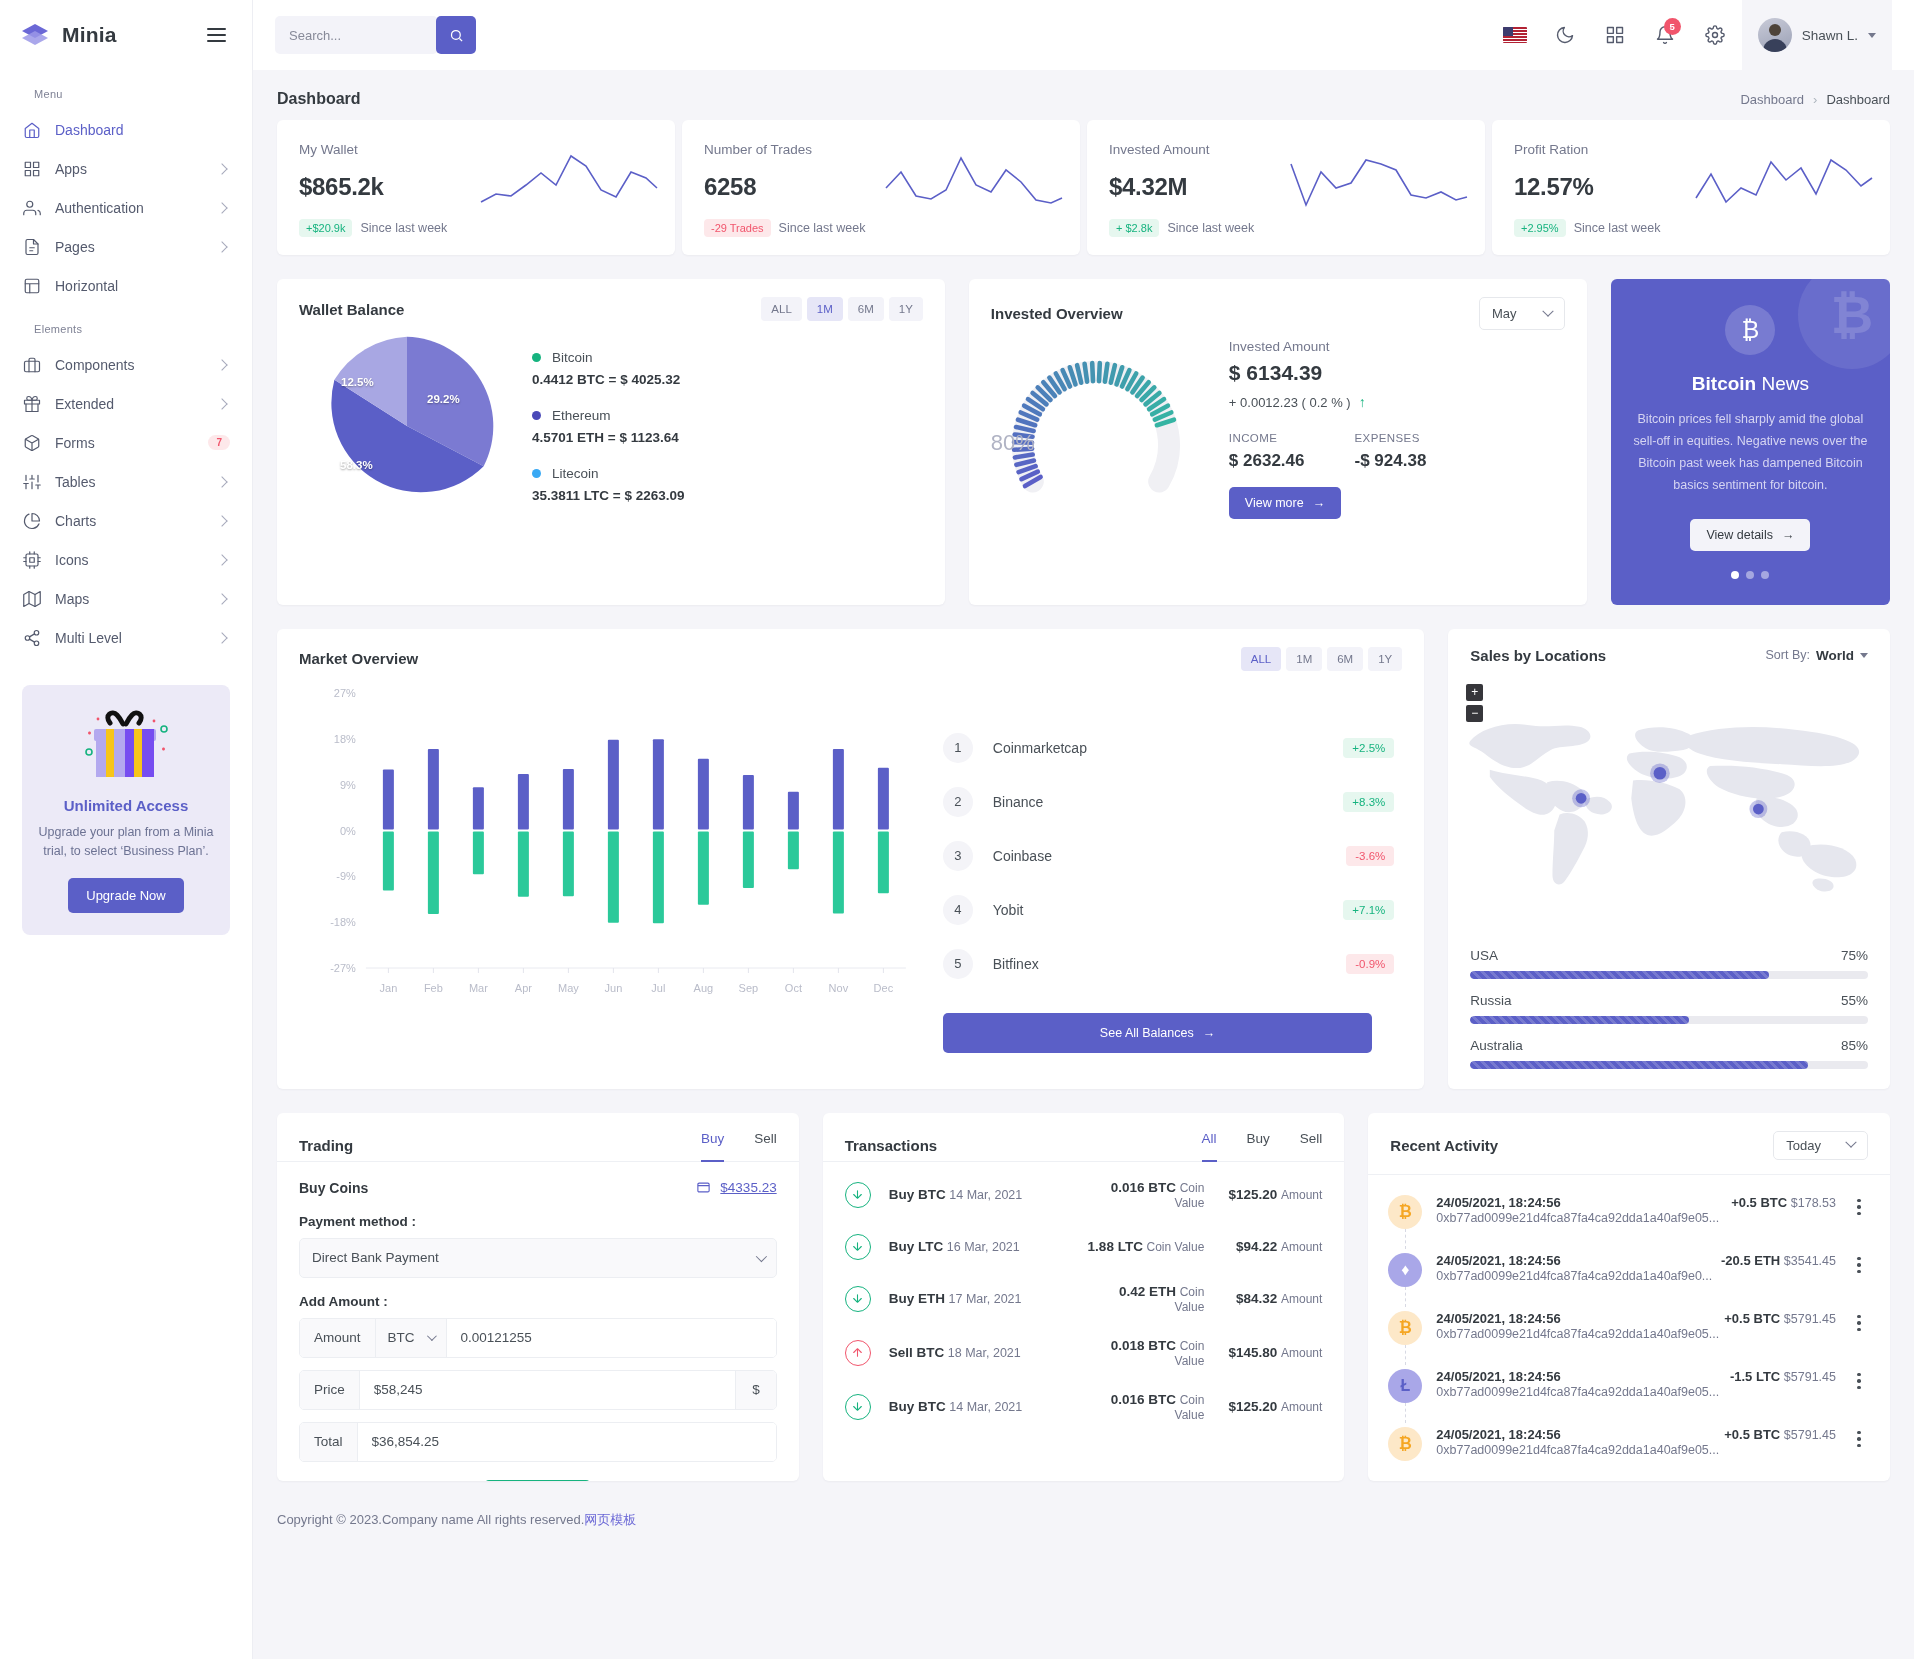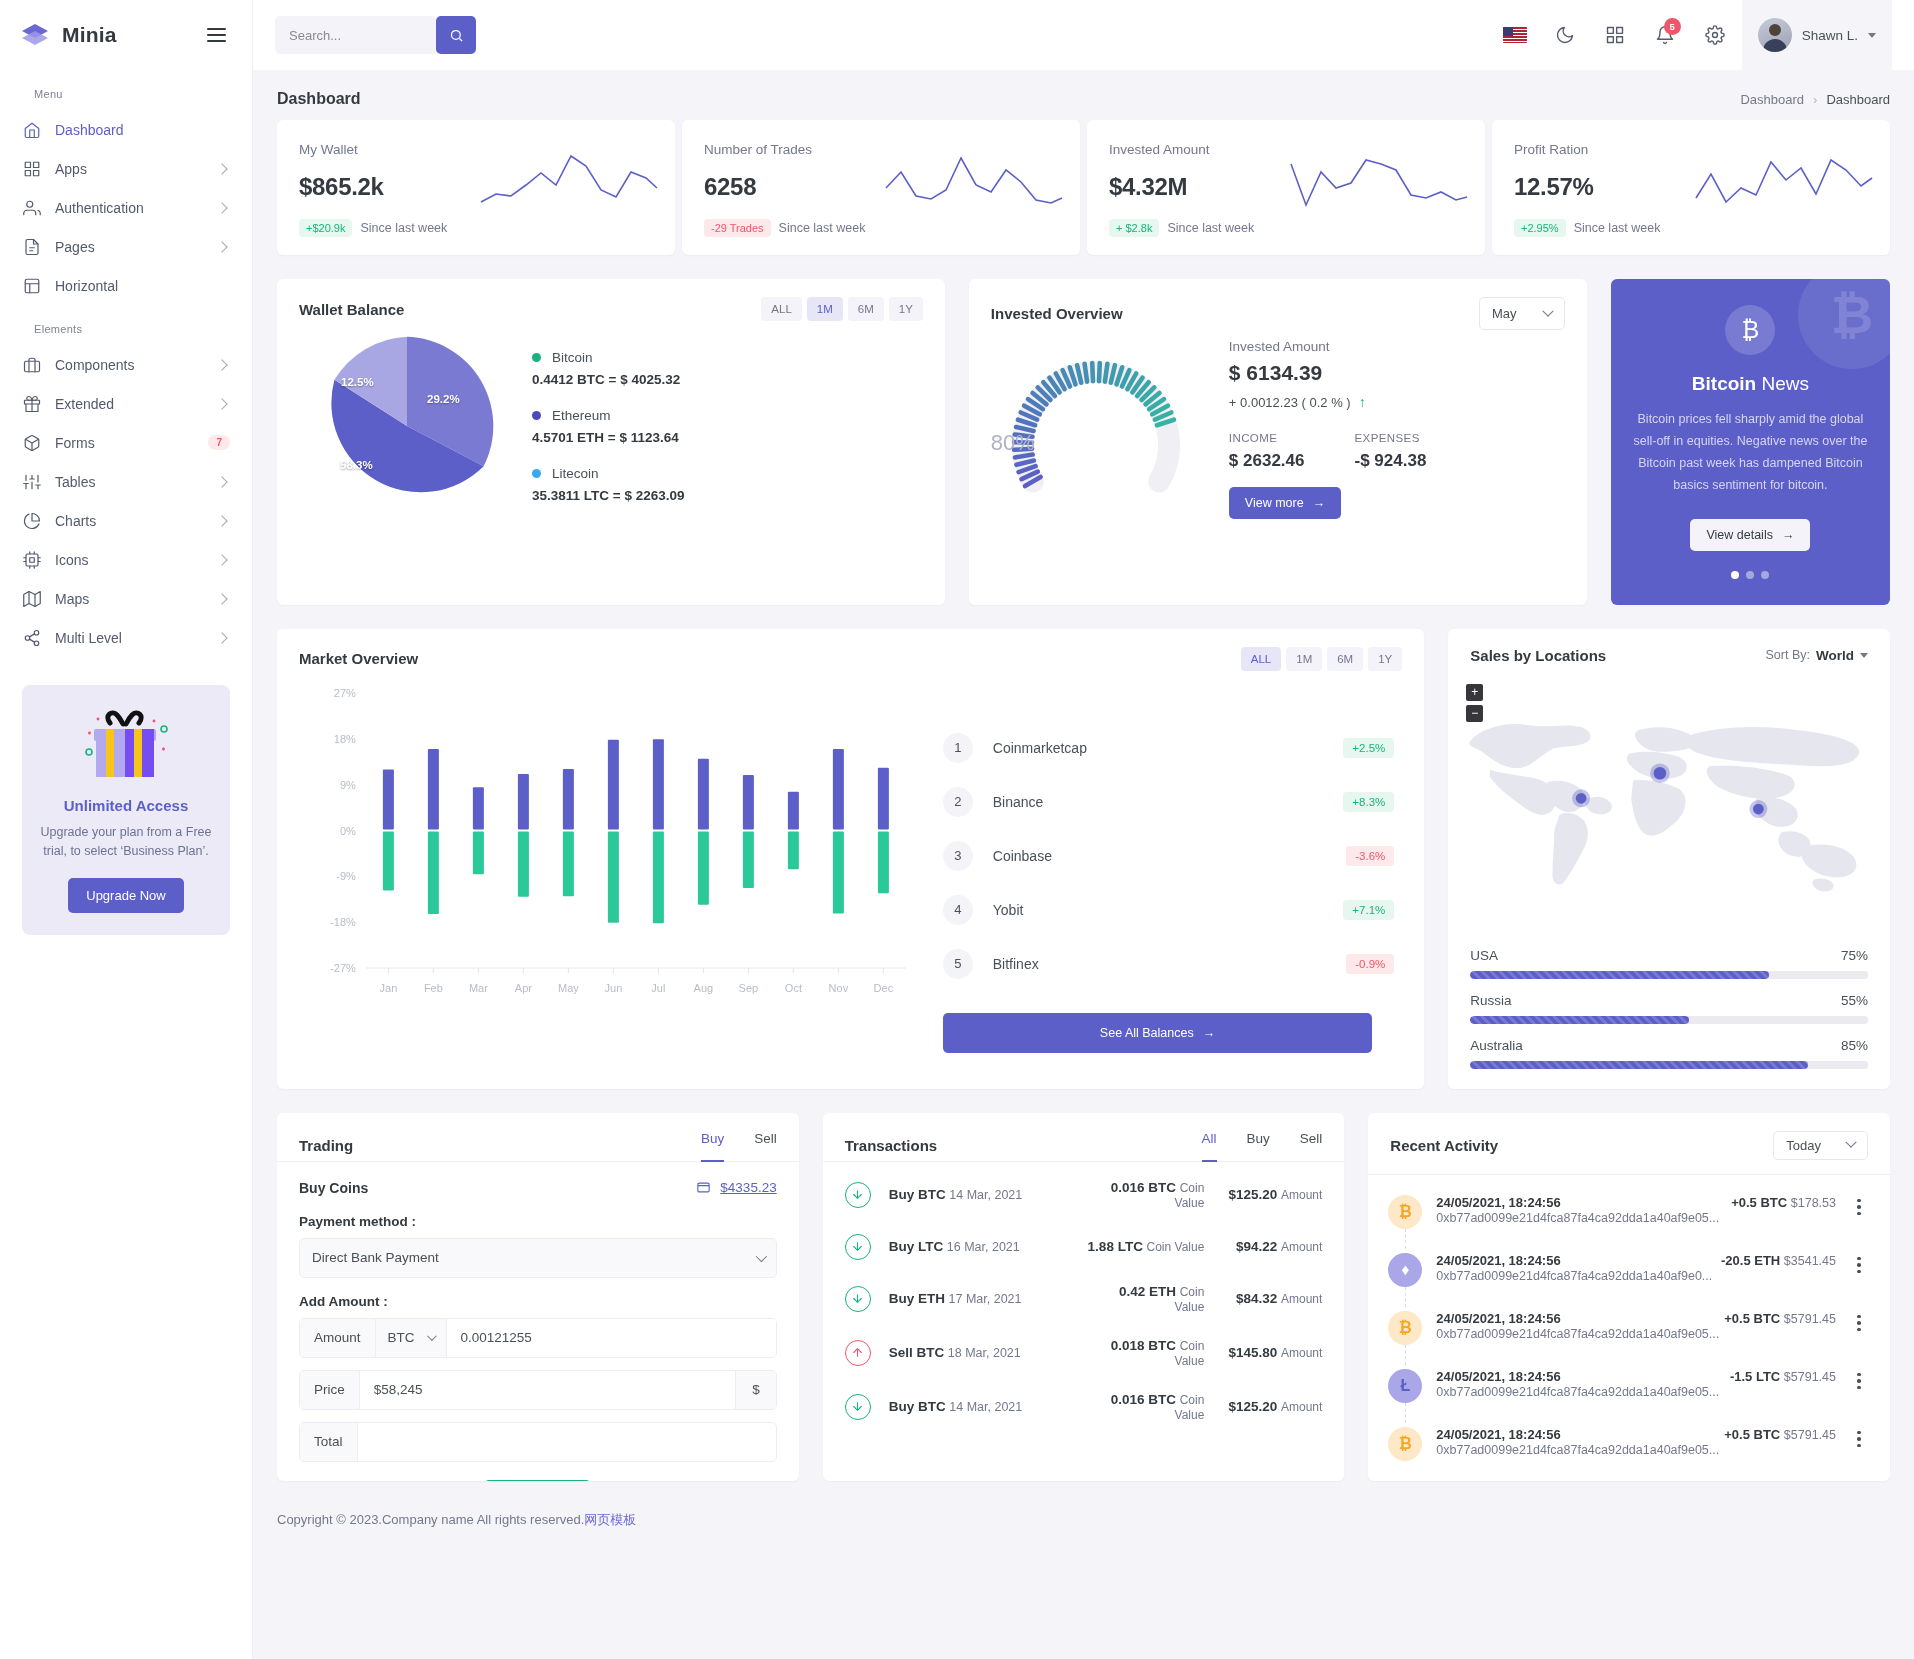--- a/index.html
+++ b/index.html
@@ -371,21 +371,21 @@
           <rect x="58" y="22" width="8" height="48" fill="#f7c51b"></rect>
           <path d="M12 26l3 0M13.5 24.5l0 3" stroke="#f1556c" stroke-width="1.6"></path>
           <path d="M86 42l3 0M87.5 40.5l0 3" stroke="#f1556c" stroke-width="1.6"></path>
           <circle cx="88" cy="22" r="3" fill="none" stroke="#16b37f" stroke-width="1.6"></circle>
           <circle cx="13" cy="45" r="3" fill="none" stroke="#16b37f" stroke-width="1.6"></circle>
           <circle cx="78" cy="14" r="1.4" fill="#f1556c"></circle>
             <circle cx="22" cy="12" r="1.4" fill="#f1556c"></circle>
         </svg>
       </div>
       <h4>Unlimited Access</h4>
-      <p>Upgrade your plan from a Free trial, to select ‘Business Plan’.</p>
+      <p>Upgrade your plan from a Minia trial, to select ‘Business Plan’.</p>
       <button class="promo-btn">Upgrade Now</button>
     </div>
   </aside>
 
   <div class="main">
 
     <header class="topbar">
       <div class="search-wrap">
         <input class="search-input" placeholder="Search..." style="">
         <button class="search-btn">
@@ -873,20 +873,21 @@
               </span>
               <input value="0.00121255" style="">
             </div>
             <div class="grp">
               <span class="pre">Price</span>
               <input value="$58,245" style="">
               <span class="post">$</span>
             </div>
             <div class="grp">
               <span class="pre">Total</span>
+              <input value="$36,854.25" style="">
             </div>
             <button class="buy-coin">Buy Coin</button>
           </div>
         </div>
 
         <div class="card bot-card">
           <div class="tabs-head">
             <div class="card-title">Transactions</div>
             <div class="tabs">
               <div class="tab on">All</div>

